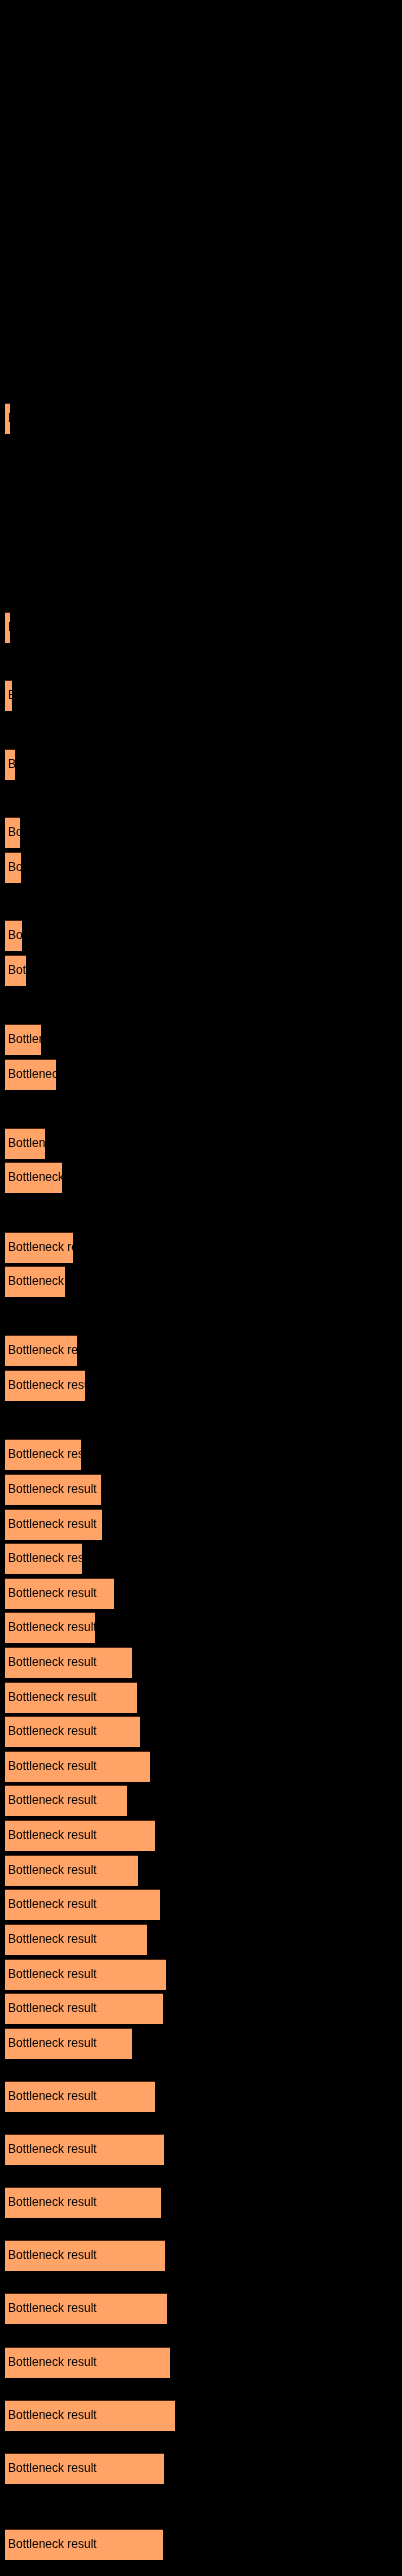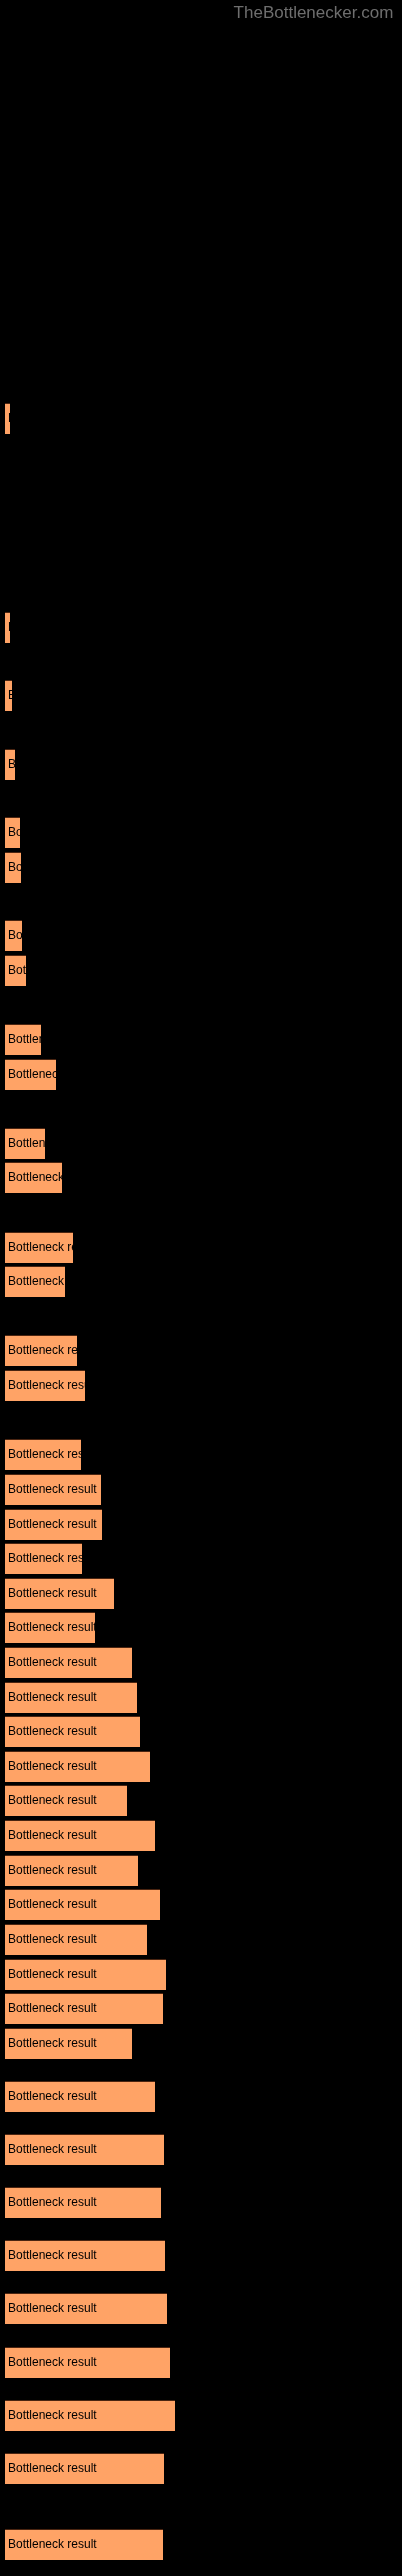--- a/index.html
+++ b/index.html
@@ -68,23 +68,20 @@
     color:#000000;
     white-space:nowrap;
     font-family:"Liberation Sans", sans-serif;
   }
 </style>
 </head>
 <body>
 
 <div id="page">
 
-  <div class="site-header">
-    <div class="site-title">TheBottlenecker.com</div>
-  </div>
 
   <div class="chart" id="chart">
       <div class="bar-row" style="top: 403px;">
         <div class="bar" style="width: 4.8px; background: rgb(255, 163, 102); border-top-color: rgb(74, 36, 16);">
           <span class="bar-label" style="color: rgb(0, 0, 0);">Bottleneck result</span>
         </div>
       </div>
       <div class="bar-row" style="top: 612px;">
         <div class="bar" style="width: 4.8px; background: rgb(255, 163, 102); border-top-color: rgb(74, 36, 16);">
           <span class="bar-label" style="color: rgb(0, 0, 0);">Bottleneck result</span>

